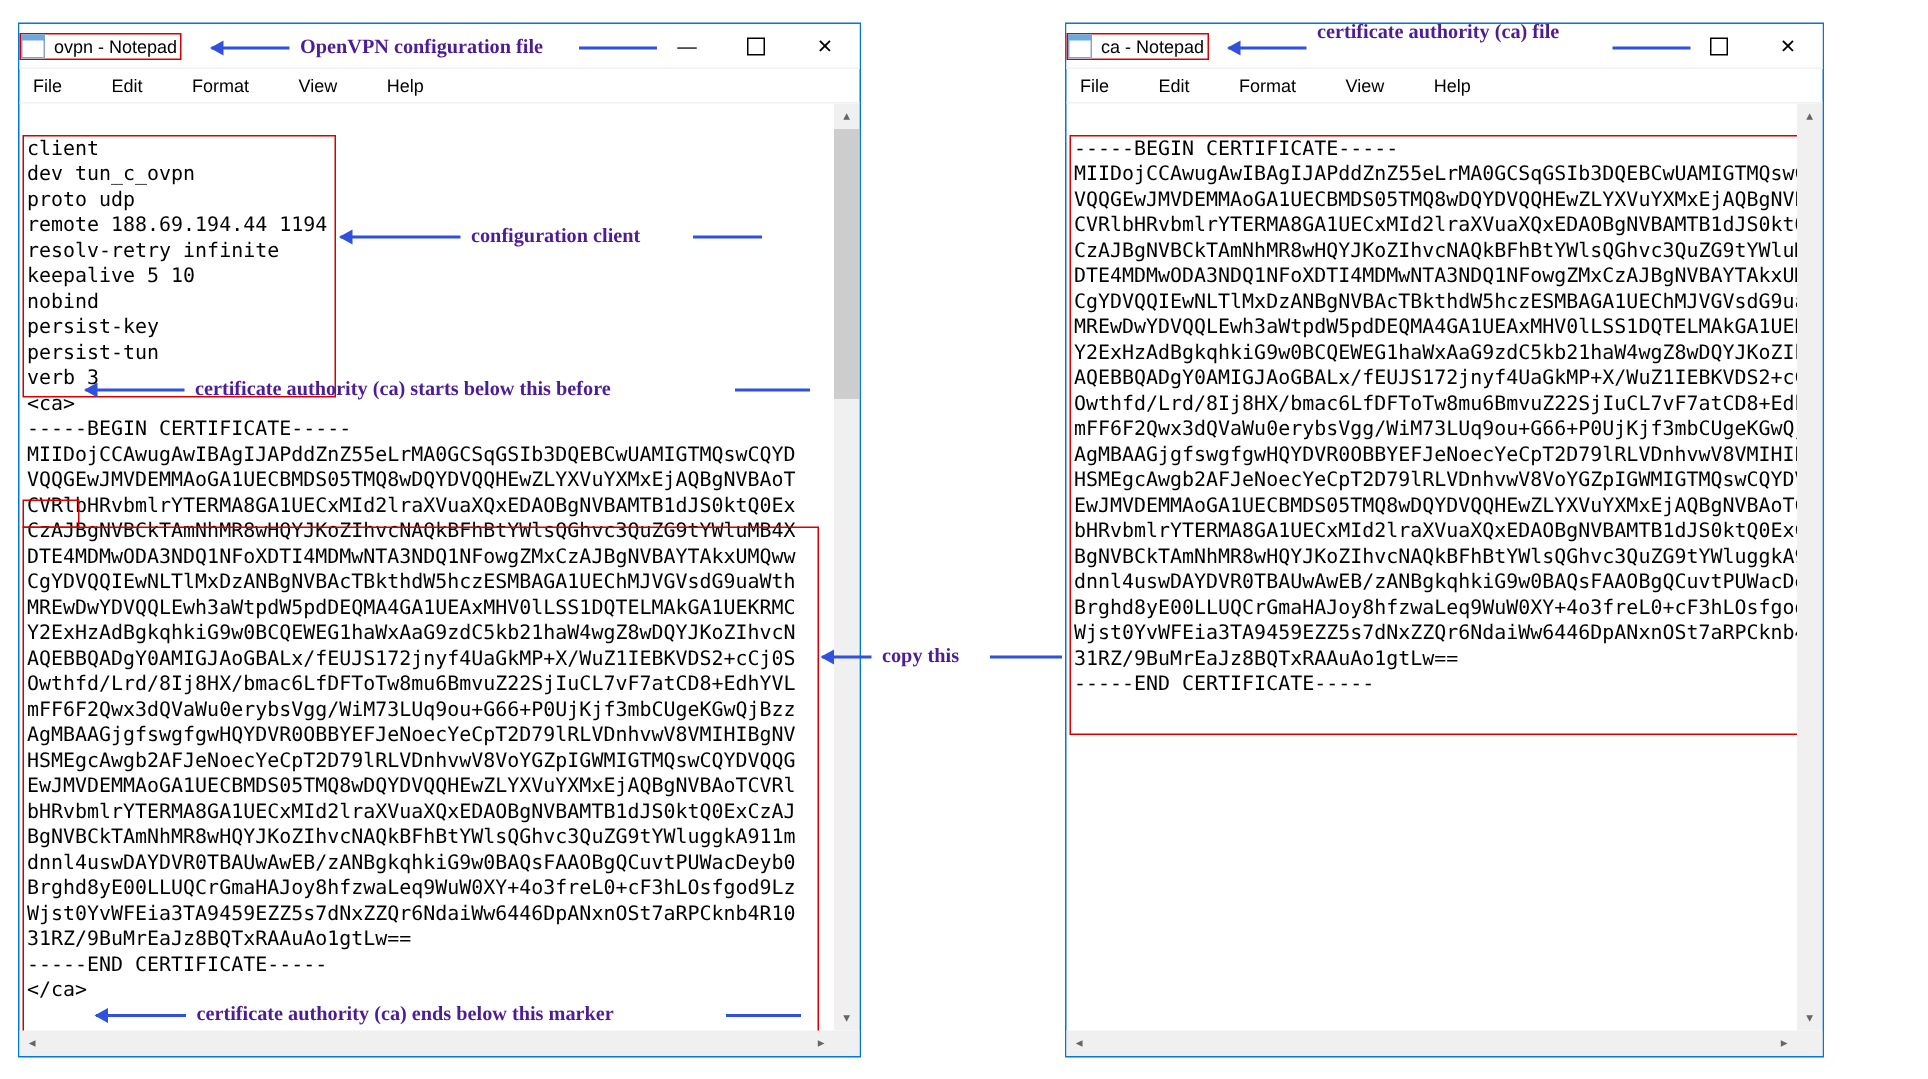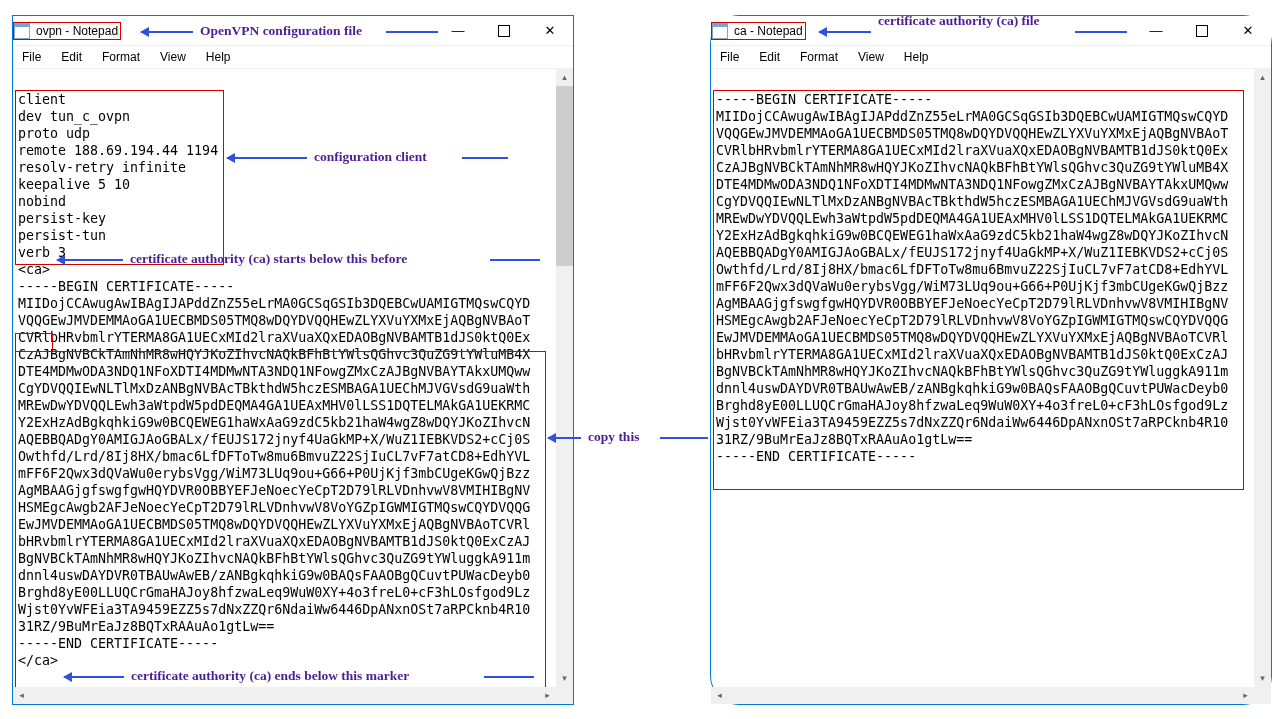--- a/index.html
+++ b/index.html
@@ -12,21 +12,21 @@
     position: relative;
   }
   .window {
     position: absolute;
     border: 1px solid #0078d7;
     background: #fff;
     display: flex;
     flex-direction: column;
   }
   .w-left  { left: 12px;  top: 15px; width: 562px; height: 690px; }
-  .w-right { left: 710px; top: 15px; width: 562px; height: 690px; border-radius: 29px; }
+  .w-right { left: 710px; top: 15px; width: 506px; height: 690px; }
   .titlebar {
     height: 30px;
     display: flex;
     align-items: center;
     background: #fff;
     border-bottom: 1px solid #f0f0f0;
   }
   .title-left { display:flex; align-items:center; padding-left:6px; }
   .notepad-icon {
     width: 16px; height: 16px;
@@ -48,21 +48,21 @@
   .winctrls { margin-left:auto; display:flex; height:100%; }
   .winbtn { width:46px; display:flex; align-items:center; justify-content:center; font-size:13px; color:#000; }
   .winbtn.max::before {
     content:""; width:10px; height:10px; border:1px solid #000;
   }
   .menubar {
     height: 22px;
     display:flex; align-items:center;
     padding: 0 2px;
     font-size:12px;
-    gap: 6px;
+    gap: 19px;
   }
   .menuitem { padding: 2px 7px; }
   .content-wrap {
     flex:1;
     display:flex;
     overflow:hidden;
     border-top:1px solid #f0f0f0;
   }
   .content {
     flex:1;

